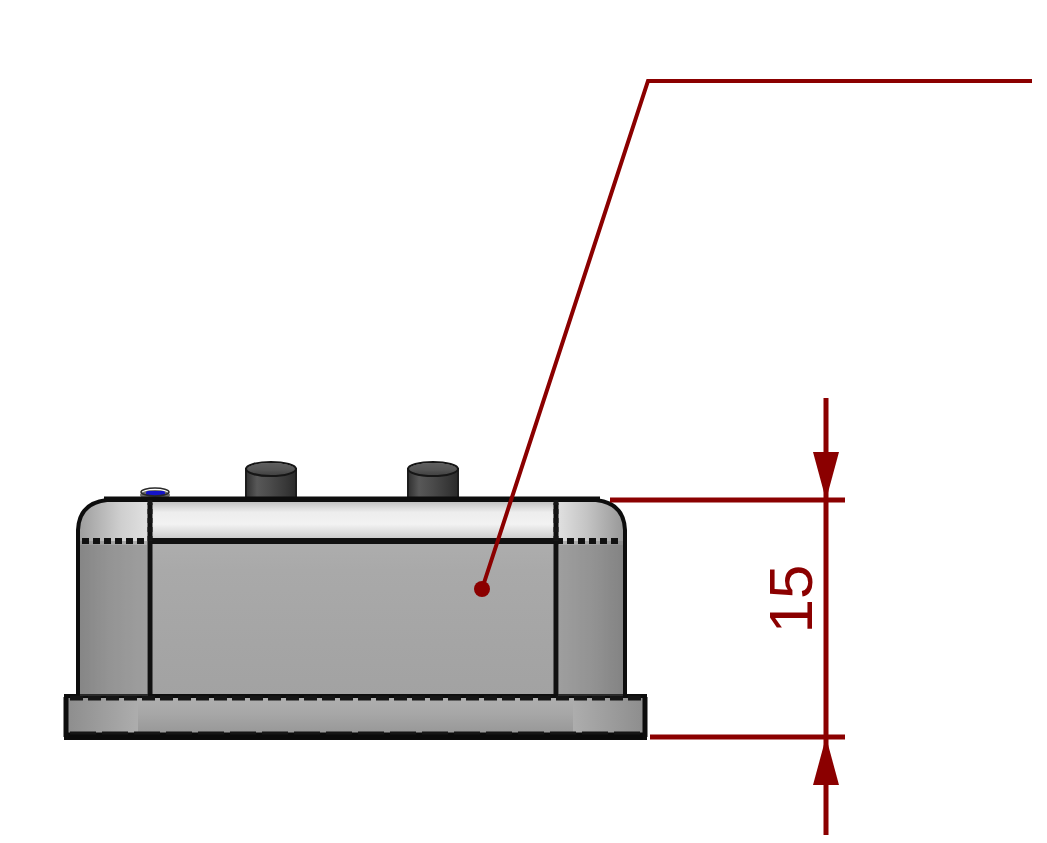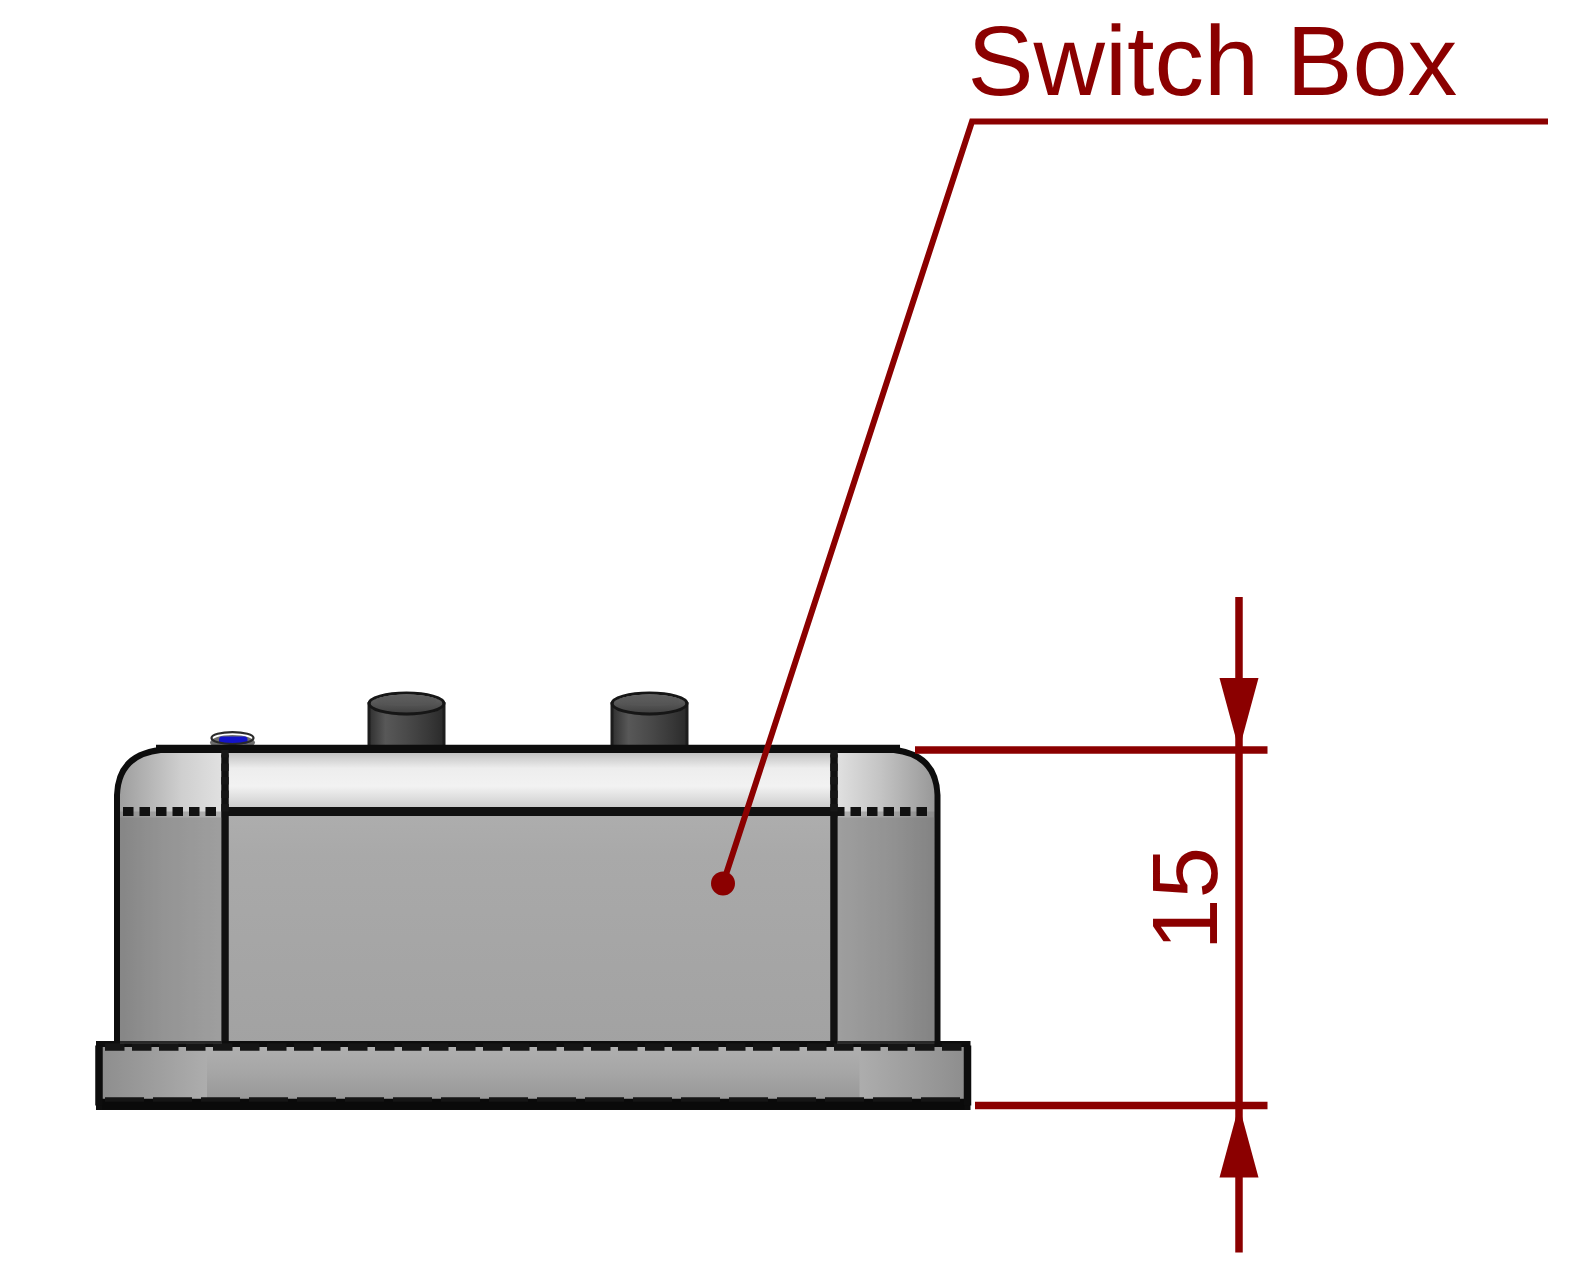--- a/index.html
+++ b/index.html
@@ -245,17 +245,16 @@
       <path d="M 650 737 L 845 737" stroke="#8B0000" stroke-width="5"></path>
 
       <path d="M 826 398 L 826 835" stroke="#8B0000" stroke-width="5"></path>
 
       <path d="M 826 500 L 813 452 L 839 452 Z" fill="#8B0000"></path>
 
       <path d="M 826 737 L 813 785 L 839 785 Z" fill="#8B0000"></path>
     </g>
   </svg>
 
-  <div id="annotation-text">Switch Box</div>
 
   <div id="dimension-value">15</div>
 
 </div>
 
 </body></html>

